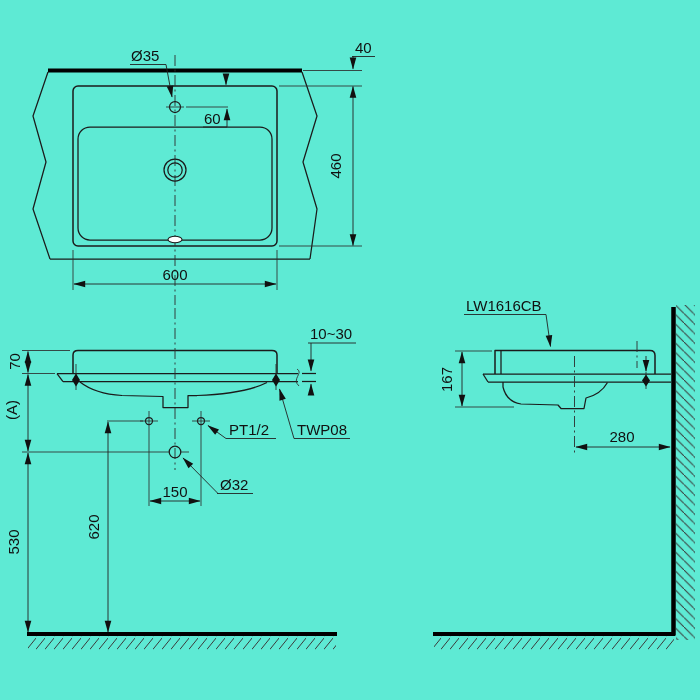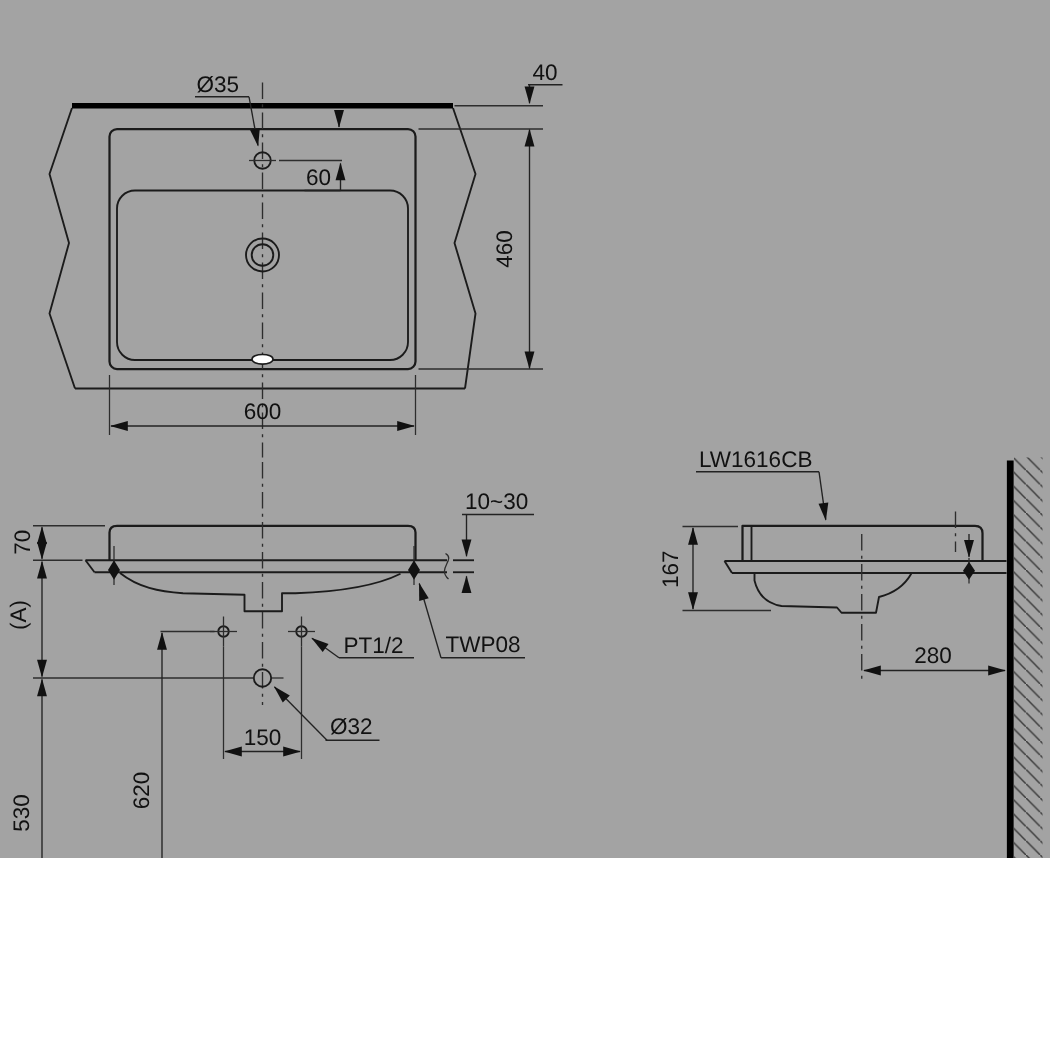--- a/index.html
+++ b/index.html
@@ -1,16 +1,16 @@
 <!DOCTYPE html>
 <html><head>
 <meta charset="utf-8">
 <style>
   html,body{margin:0;padding:0;background:#fff;}
-  .page{width:700px;height:572px;background:#a3a3a3;position:relative;overflow:hidden;
+  .page{width:700px;height:700px;background:#5eead4;position:relative;overflow:hidden;
         font-family:"Liberation Sans",sans-serif;}
   svg{display:block;}
   
   .ln  {fill:none;stroke:#1b1b1b;stroke-width:1.5;stroke-linejoin:round;}
   .ln2 {fill:none;stroke:#1b1b1b;stroke-width:1.25;stroke-linejoin:round;}
   .thin{fill:none;stroke:#2d2d2d;stroke-width:0.85;}
   .thk {fill:none;stroke:#000000;stroke-width:3.8;}
   .wall{fill:none;stroke:#000000;stroke-width:4.5;}
   .cl  {fill:none;stroke:#2d2d2d;stroke-width:0.9;stroke-dasharray:11 3.5 2 3.5;}
   .dim {fill:none;stroke:#222222;stroke-width:0.9;}

